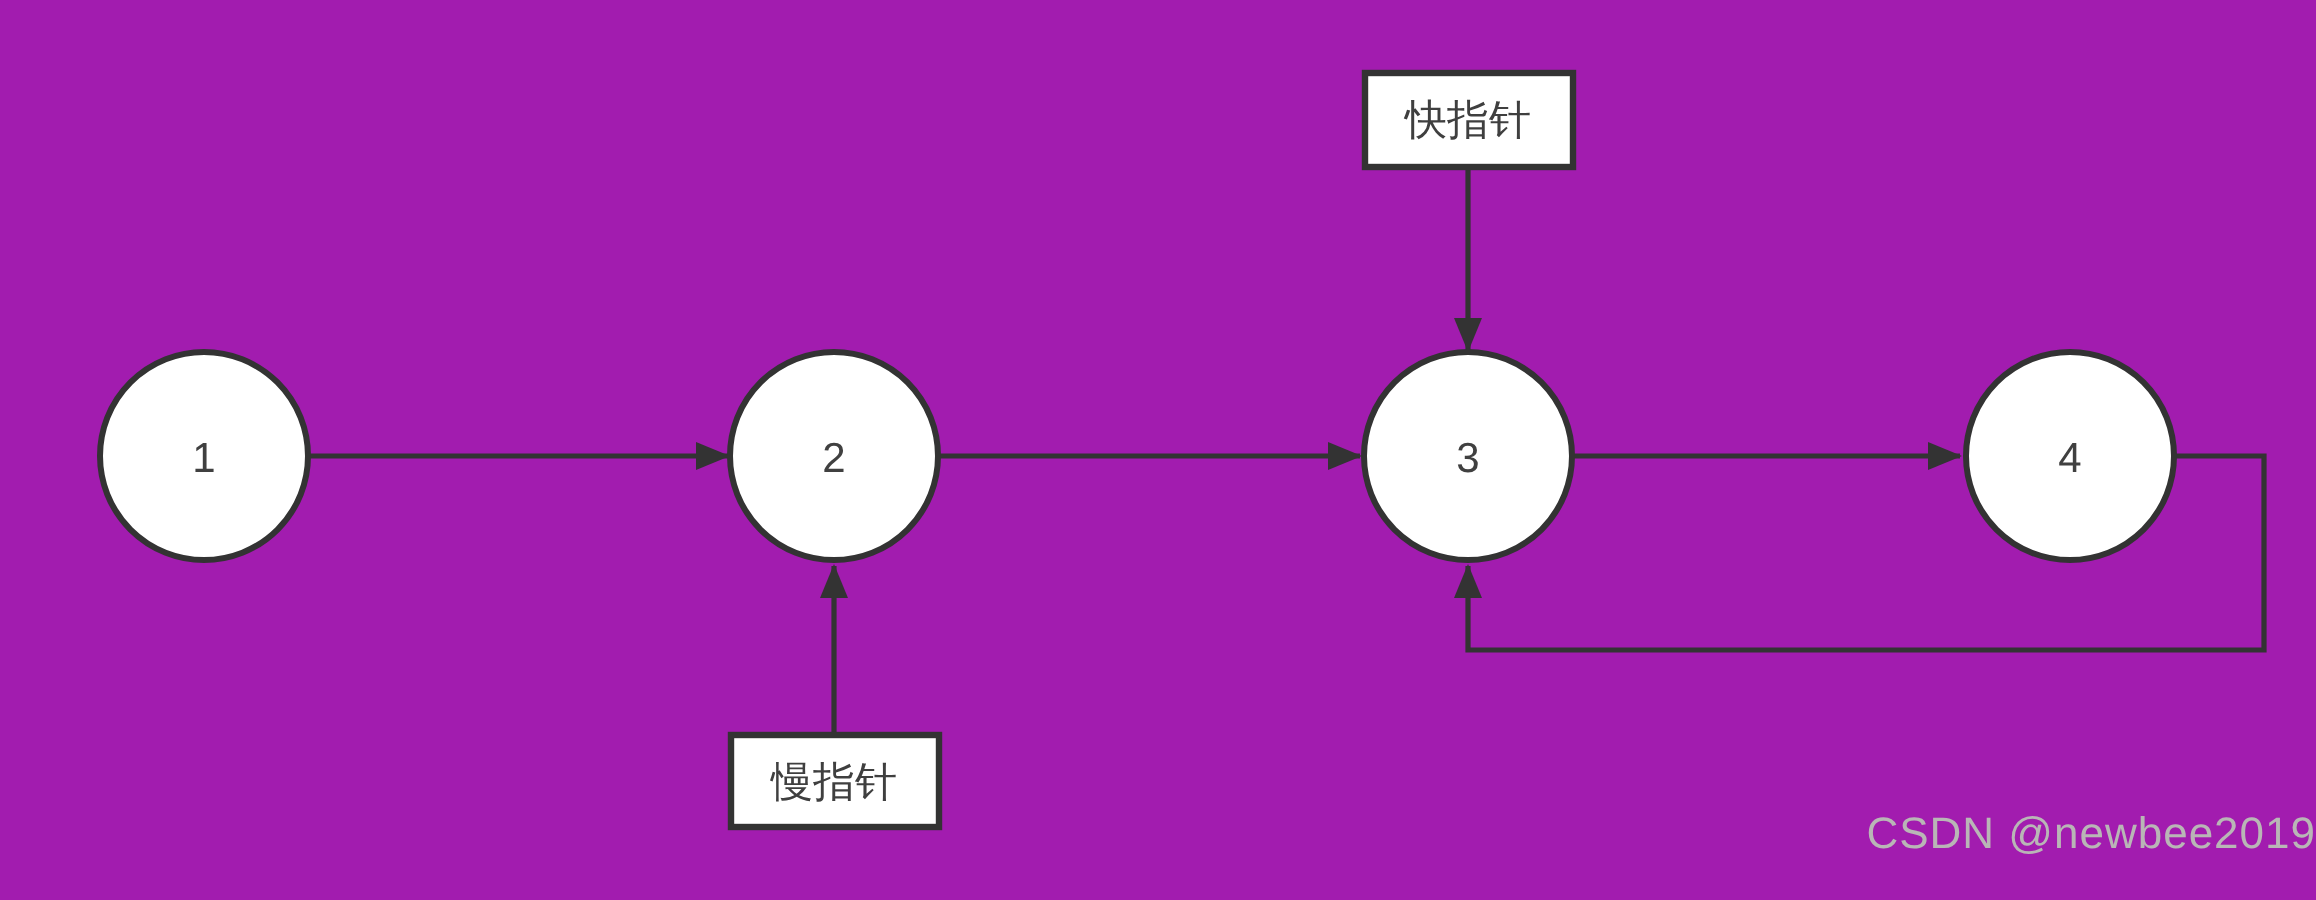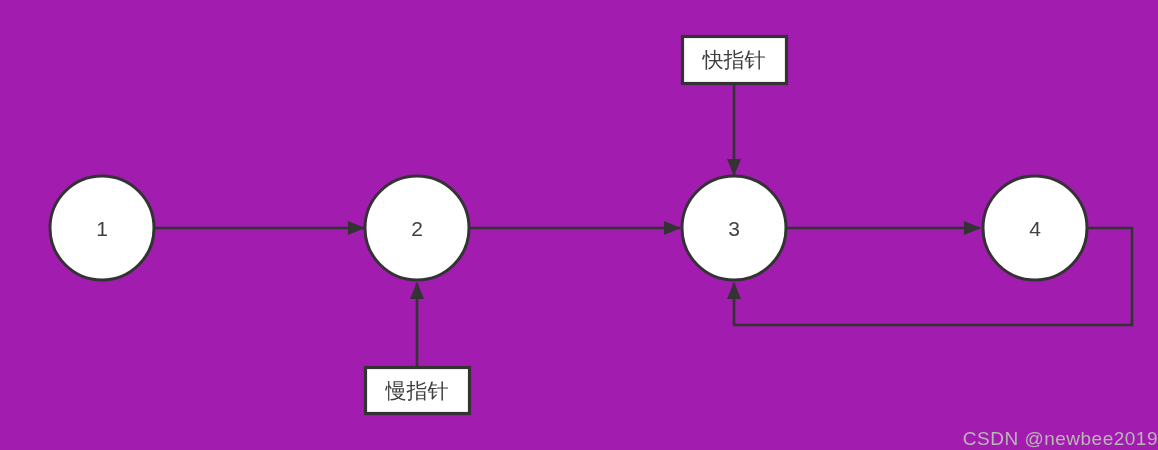--- a/index.html
+++ b/index.html
@@ -40,22 +40,22 @@
   }
   .pointer-label {
     fill: #3f3f3f;
     font-size: 21px;
     font-family: "Liberation Sans", sans-serif;
     text-anchor: middle;
   }
   .watermark {
     position: absolute;
     right: 12px;
-    bottom: 0;
-    font-size: 19px;
+    bottom: 20px;
+    font-size: 22px;
     color: #b9b6b6;
     letter-spacing: 0.5px;
     user-select: none;
   }
 </style>
 </head>
 <body>
 
 <div class="stage">
   <svg width="1158" height="450" viewBox="0 0 1158 450">

